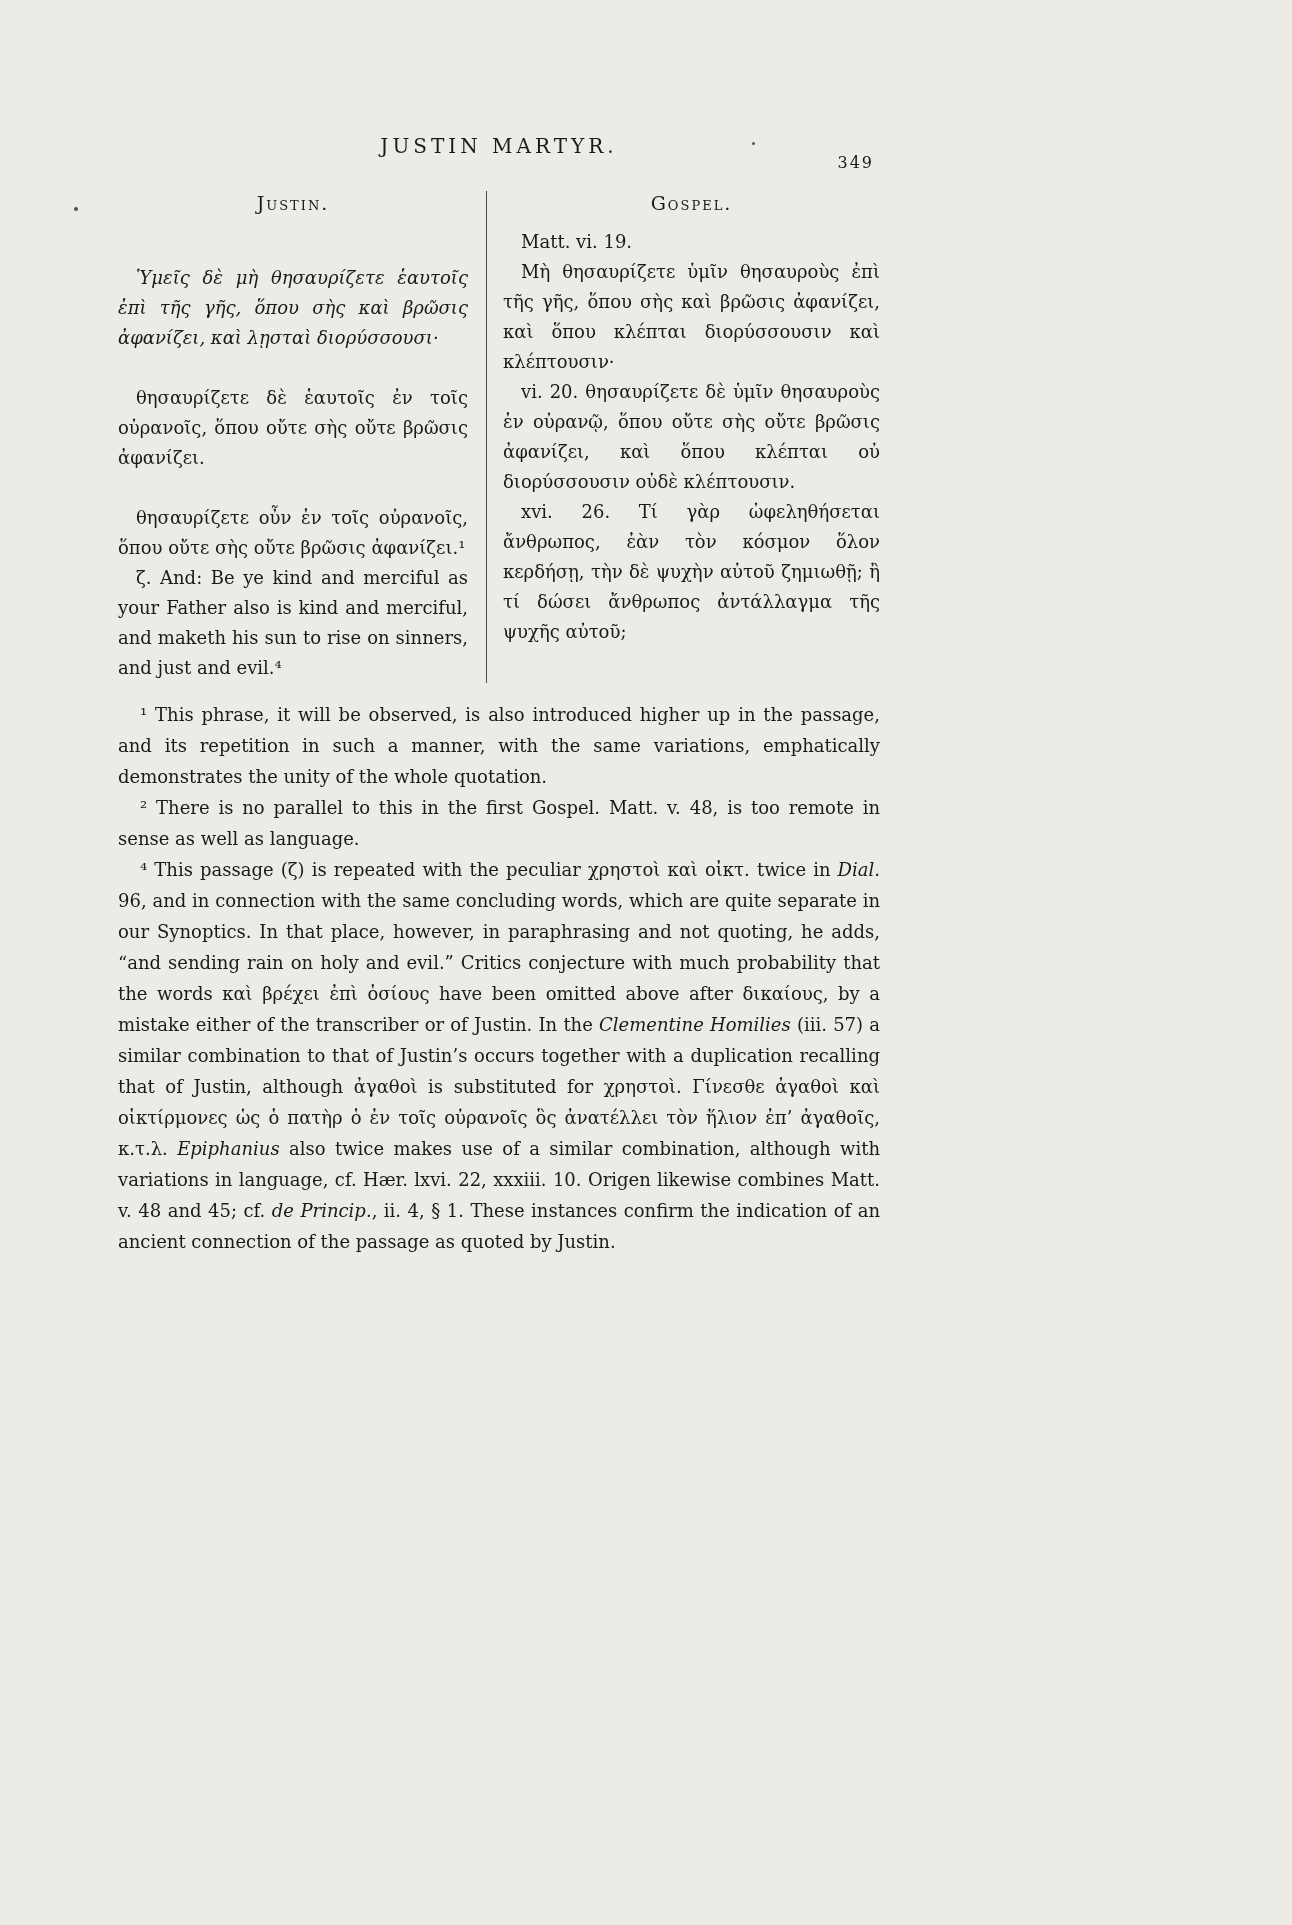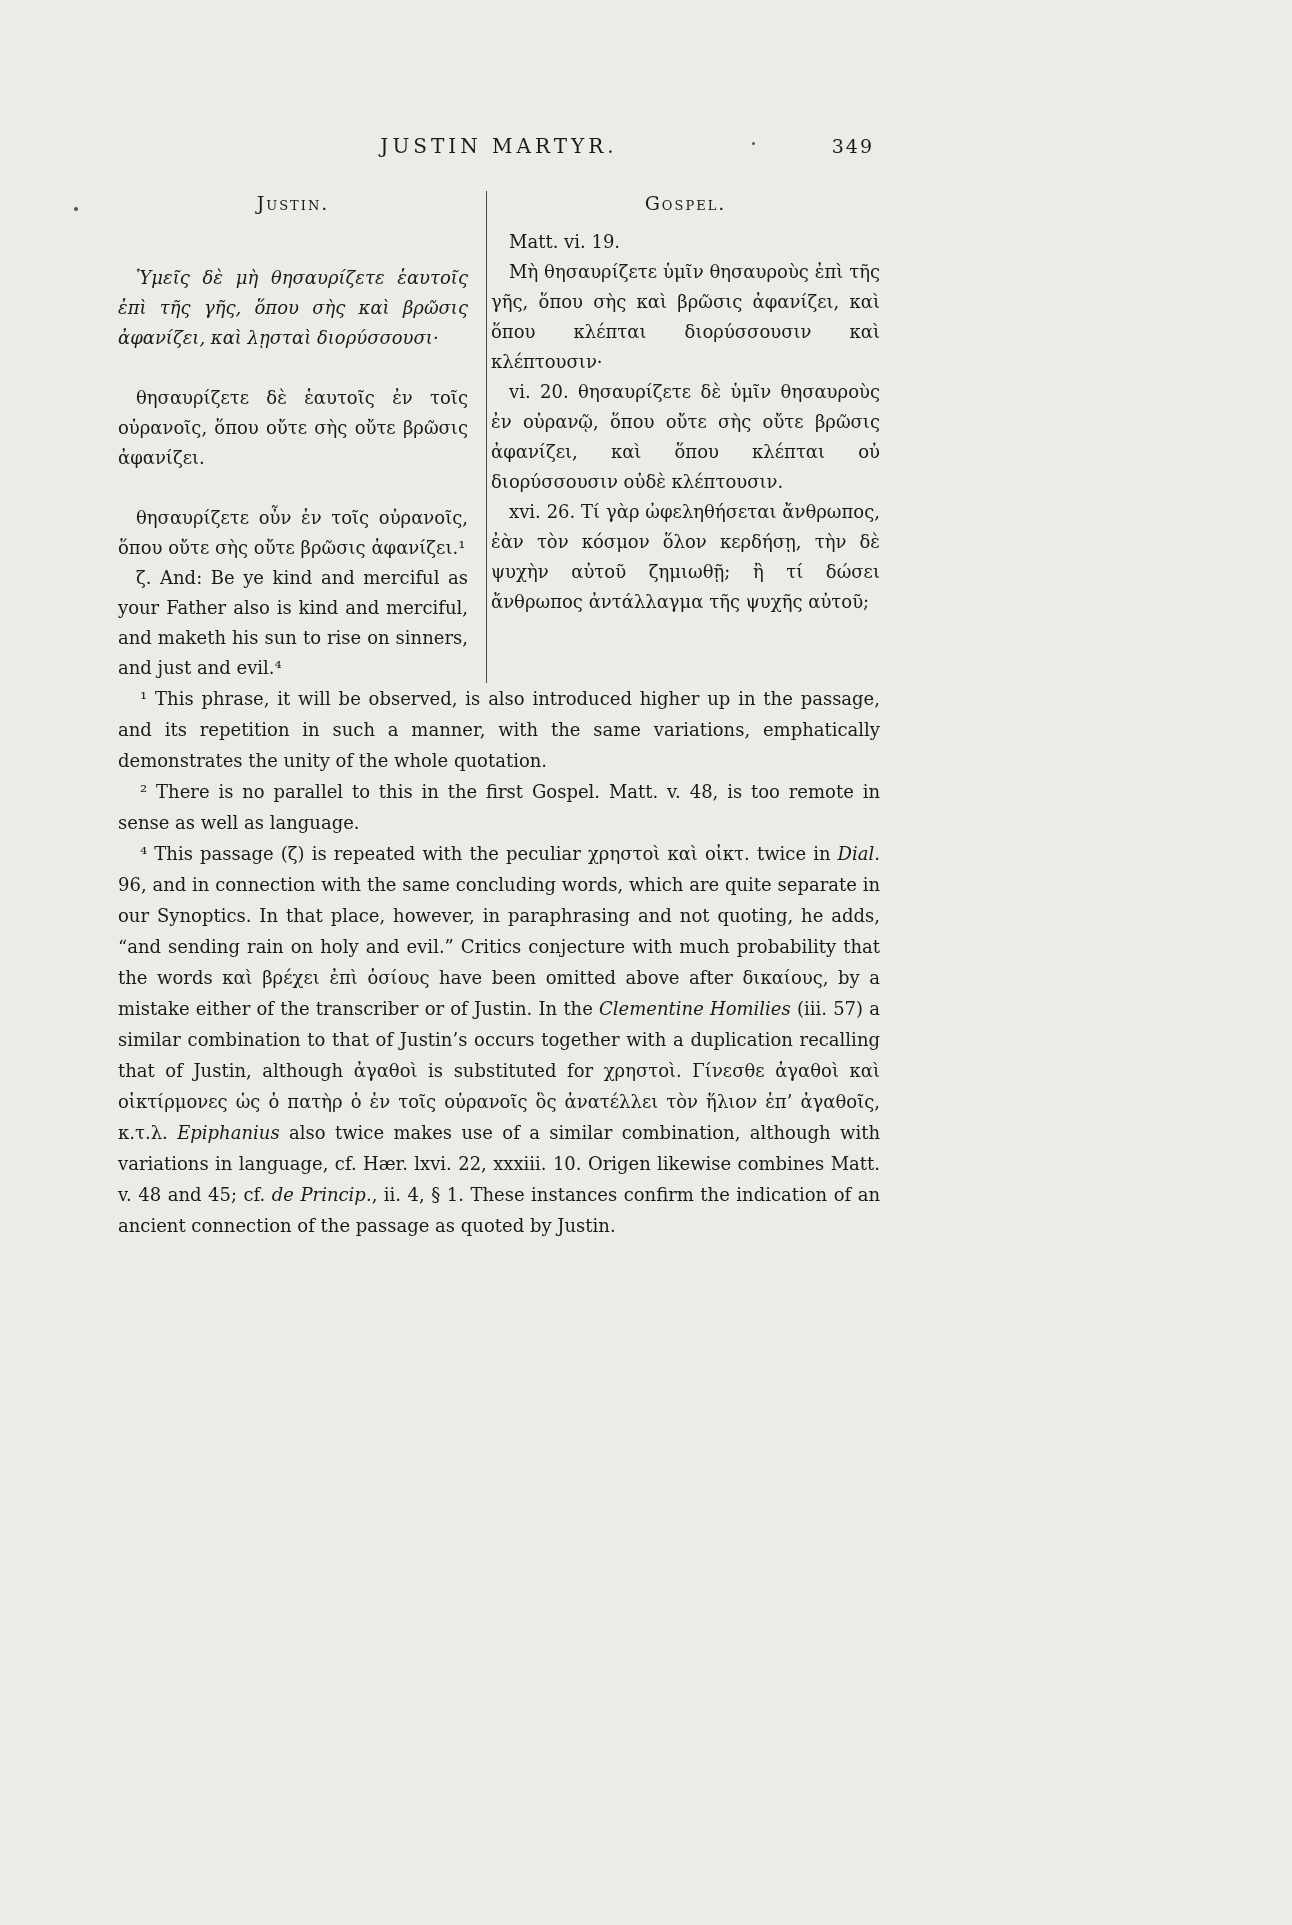--- a/index.html
+++ b/index.html
@@ -26,39 +26,39 @@
     text-align: center;
     height: 24px;
   }
   .running-title {
     font-size: 20px;
     letter-spacing: 4px;
   }
   .page-number {
     position: absolute;
     right: 6px;
-    top: 1px;
-    font-size: 19px;
+    top: 19px;
+    font-size: 16px;
     letter-spacing: 2px;
     margin-left: 24px;
   }
   .columns {
     display: flex;
     margin-top: 33px;
   }
   .col {
     box-sizing: border-box;
   }
   .col-left {
     width: 368px;
     padding-right: 18px;
   }
   .col-right {
     width: 394px;
-    padding-left: 4px;
+    padding-left: 16px;
     border-left: 1.5px solid #4a4a46;
   }
   .col-heading {
     margin: 0;
     font-size: 19px;
     font-weight: normal;
     font-variant: small-caps;
     letter-spacing: 2px;
     text-align: center;
     line-height: 24px;
@@ -74,20 +74,21 @@
     margin-top: 12px;
   }
   .first-para {
     margin-top: 48px;
     font-style: italic;
   }
   .gap {
     margin-top: 30px;
   }
   .footnotes {
+    margin-top: 16px;
   }
   .footnote {
     margin: 0;
     font-size: 18px;
     line-height: 31px;
     text-align: justify;
     text-indent: 22px;
   }
   .it {
     font-style: italic;

